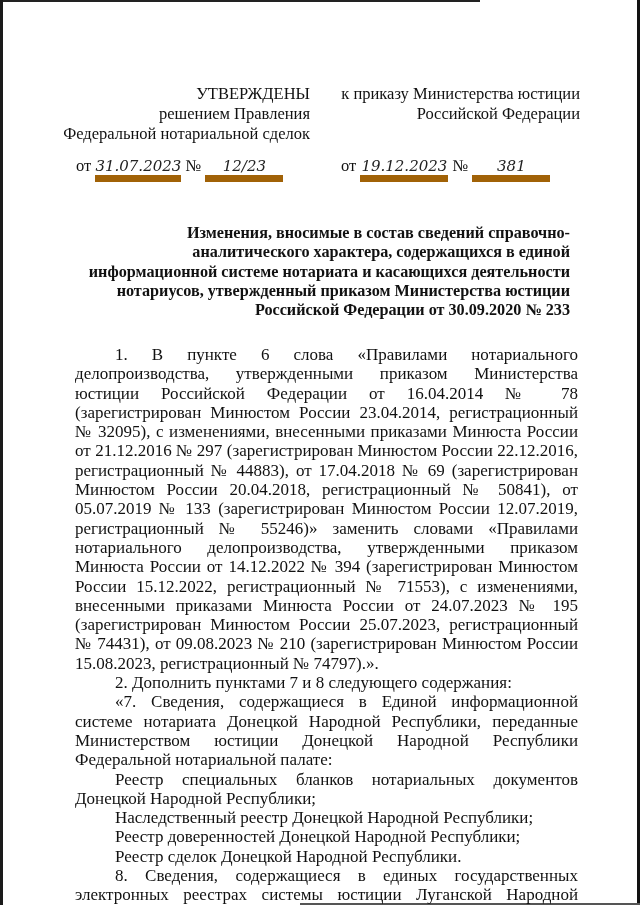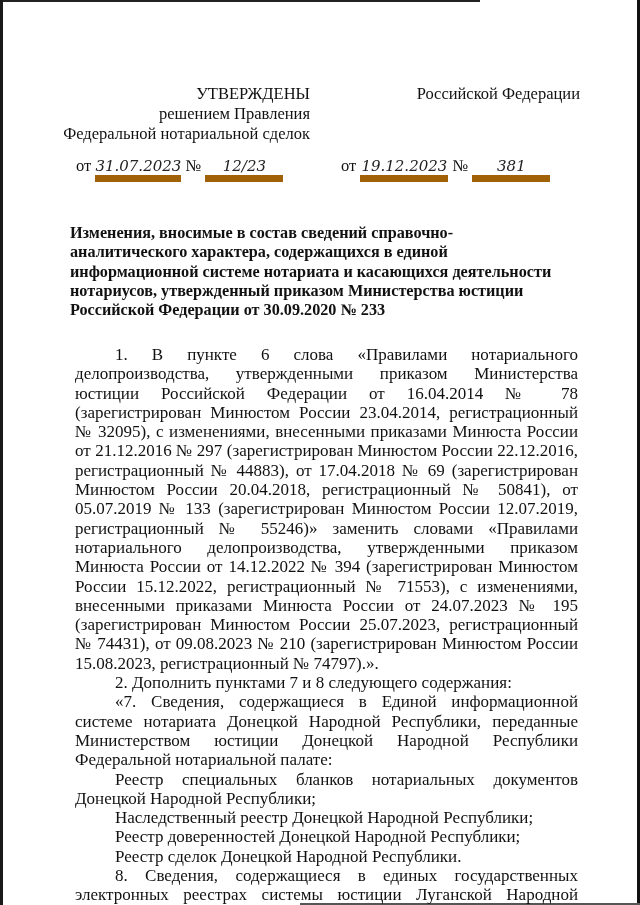--- a/index.html
+++ b/index.html
@@ -14,21 +14,21 @@
   .hdr-left { left:60px; width:250px; top:84px; }
   .hdr-right { left:330px; width:250px; top:84px; }
   .hdr .title { letter-spacing:0; }
 
   .numline { position:absolute; top:156px; font-size:16.5px; white-space:nowrap; }
   .numline .hw { display:inline-block; border-bottom:7px solid #a16207; text-align:center;
                  font-family:"DejaVu Serif", serif; font-style:italic; font-size:15px; color:#222; }
   .numline-left { left:76px; }
   .numline-right { left:341px; }
 
-  .doc-title { position:absolute; left:70px; width:500px; top:224px; text-align:left;
+  .doc-title { position:absolute; left:70px; width:500px; top:224px; text-align:right;
                font-weight:bold; font-size:16.2px; line-height:19.3px; }
 
   .body-text { position:absolute; left:75px; width:503px; top:345px;
                font-size:17px; line-height:19.3px; text-align:justify; }
   .body-text p { margin:0; }
   .indent { text-indent:40px; }
 </style>
 </head>
 <body>
 
@@ -44,20 +44,21 @@
 </div>
 
 <div class="numline numline-left">
   <span>от</span>
   <span class="hw" style="width:86px">31.07.2023</span>
   <span>№</span>
   <span class="hw" style="width:78px">12/23</span>
 </div>
 
 <div class="hdr hdr-right">
+  <div>к приказу Министерства юстиции</div>
   <div>Российской Федерации</div>
 </div>
 
 <div class="numline numline-right">
   <span>от</span>
   <span class="hw" style="width:88px">19.12.2023</span>
   <span>№</span>
   <span class="hw" style="width:78px">381</span>
 </div>
 

